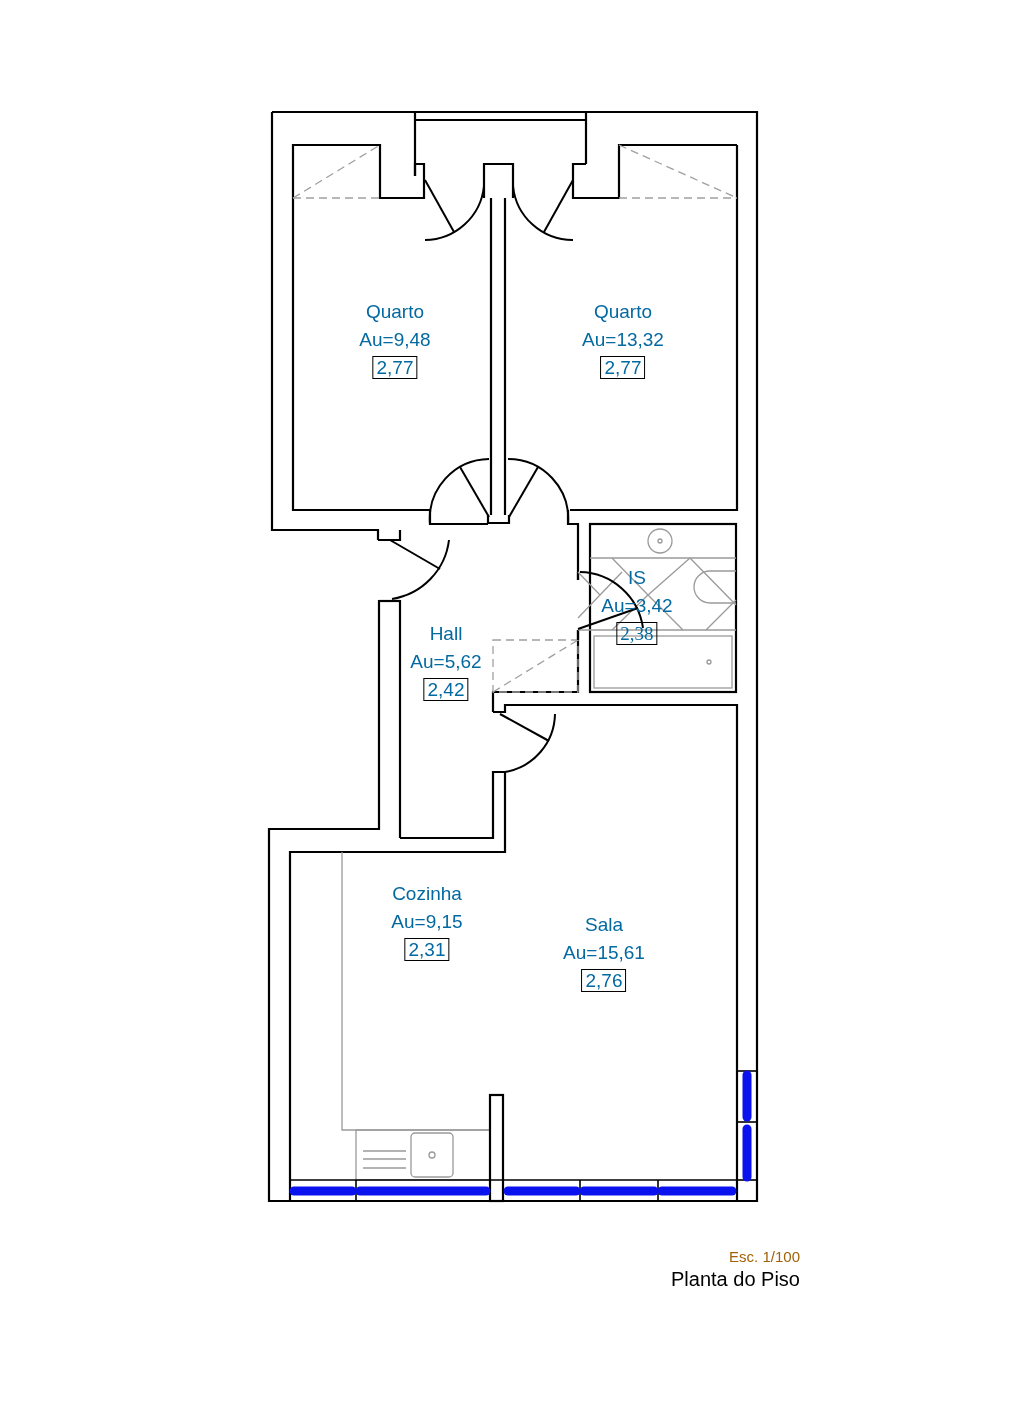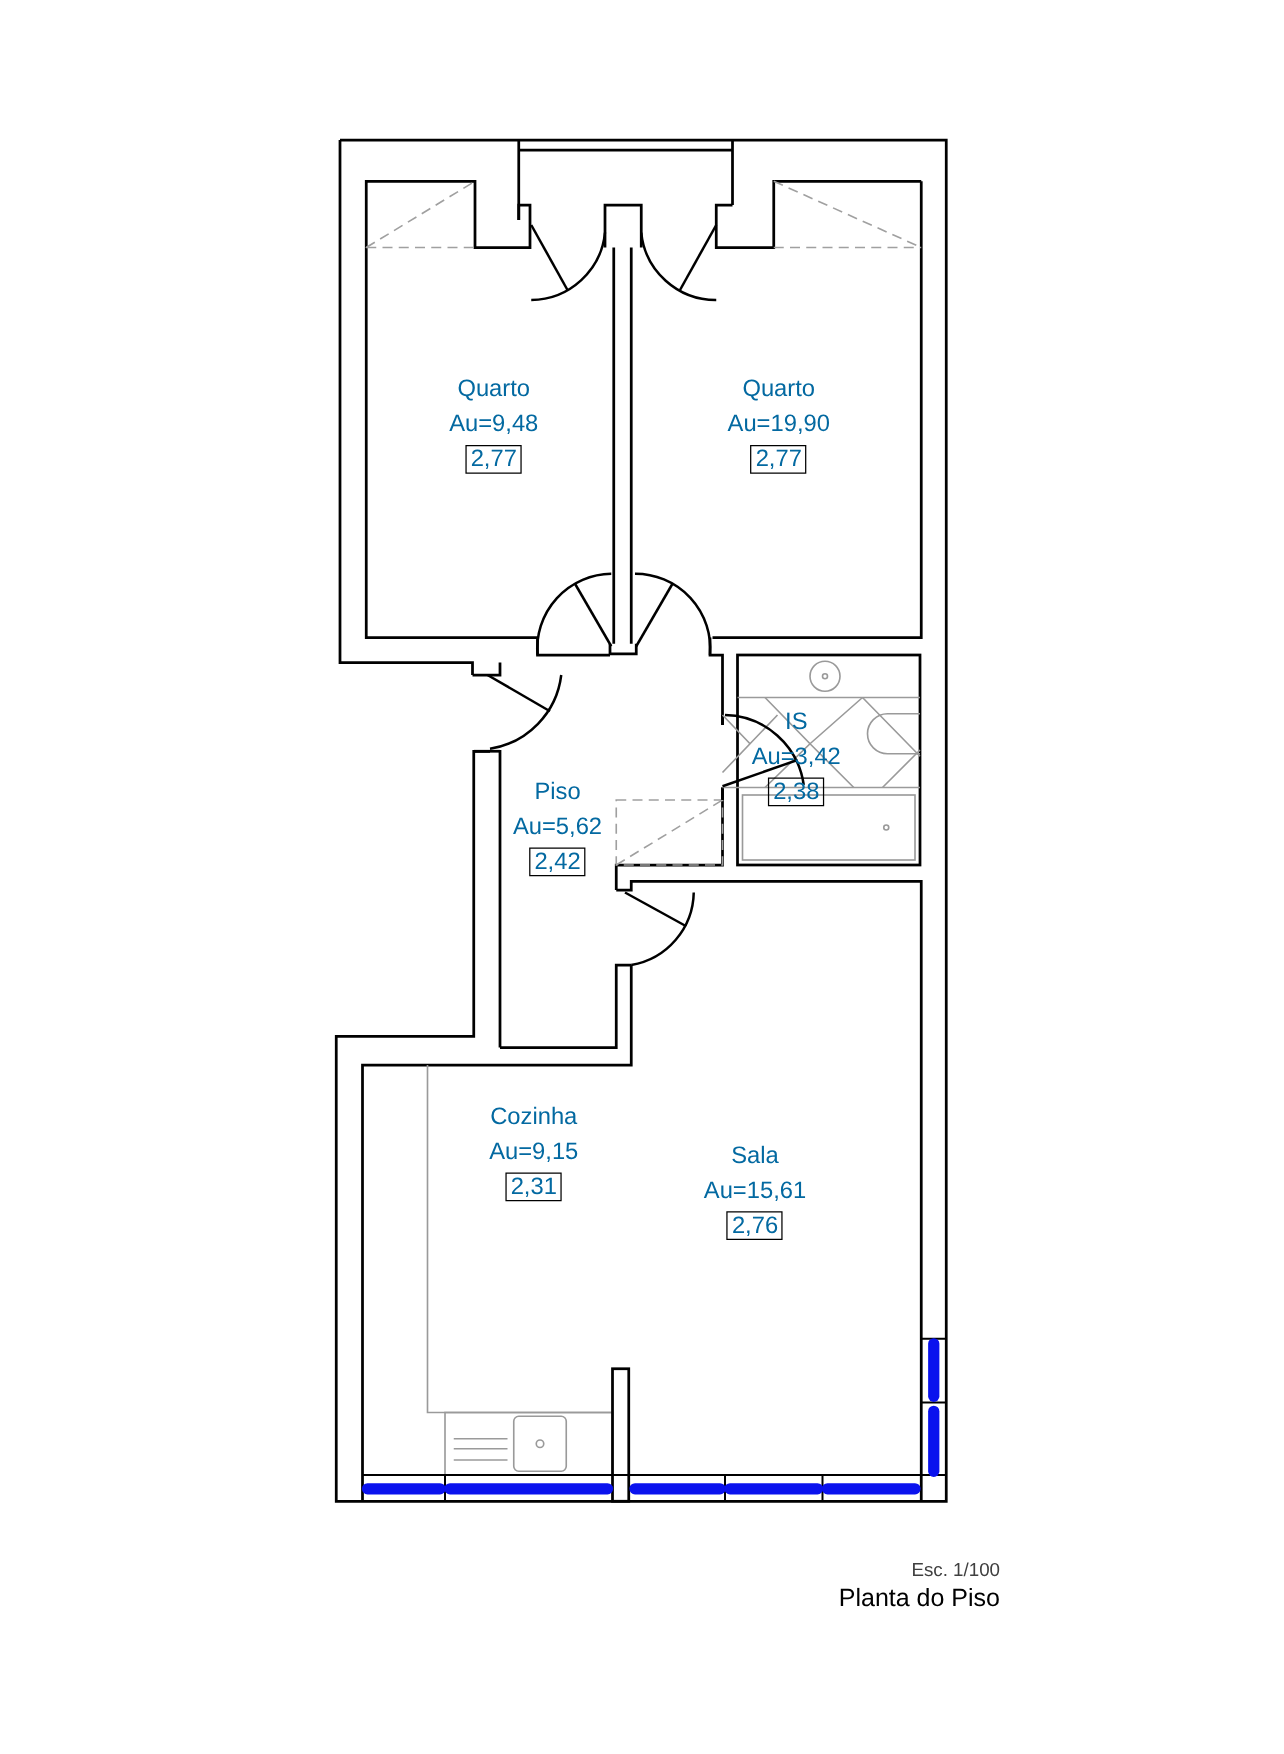--- a/index.html
+++ b/index.html
@@ -7,21 +7,21 @@
   #plan { position: absolute; left: 0; top: 0; }
   .wall { fill: none; stroke: #000; stroke-width: 2.2; }
   .thin { fill: none; stroke: #000; stroke-width: 1.6; }
   .gray { fill: none; stroke: #9a9a9a; stroke-width: 1.3; }
   .dash { fill: none; stroke: #a0a0a0; stroke-width: 1.3; stroke-dasharray: 8 5; }
   .door { fill: none; stroke: #000; stroke-width: 2; }
   .win { stroke: #0a12ee; stroke-width: 9; stroke-linecap: round; }
   .room-label { position: absolute; text-align: center; font-size: 19px; line-height: 28px; color: #0369a1; transform: translateX(-50%); white-space: nowrap; }
   .room-label .h { display: inline-block; border: 1.5px solid #000; padding: 0 3px; line-height: 21px; margin-top: 0; }
   .title { position: absolute; right: 227px; top: 1268px; font-size: 20px; color: #000; text-align: right; }
-  .scale { position: absolute; right: 227px; top: 1248px; font-size: 15px; color: #404040; text-align: right; }
+  .scale { position: absolute; right: 227px; top: 1248px; font-size: 15px; color: #a16207; text-align: right; }
 </style>
 </head>
 <body>
 
 <svg id="plan" width="1027" height="1403" viewBox="0 0 1027 1403">
 
   <g>
     <polyline class="wall" points="272,112 757,112 757,1201 269,1201 269,829 379,829 379,601 392,601"></polyline>
     <polyline class="wall" points="272,112 272,530 378,530 378,540"></polyline>
 
@@ -135,30 +135,30 @@
   </g>
 </svg>
 
 <div class="room-label" style="left:395px; top:298px;">
   <div>Quarto</div>
   <div>Au=9,48</div>
   <div><span class="h">2,77</span></div>
 </div>
 <div class="room-label" style="left:623px; top:298px;">
   <div>Quarto</div>
-  <div>Au=19,90</div>
+  <div>Au=13,32</div>
   <div><span class="h">2,77</span></div>
 </div>
 <div class="room-label" style="left:637px; top:564px;">
   <div>IS</div>
   <div>Au=3,42</div>
-  <div><span class="h" style="margin-top:-4px;">2,38</span></div>
+  <div><span class="h" style="margin-top:-4px;font-family:Liberation Serif, serif;">2,38</span></div>
 </div>
 <div class="room-label" style="left:446px; top:620px;">
-  <div>Piso</div>
+  <div>Hall</div>
   <div>Au=5,62</div>
   <div><span class="h">2,42</span></div>
 </div>
 <div class="room-label" style="left:427px; top:880px;">
   <div>Cozinha</div>
   <div>Au=9,15</div>
   <div><span class="h">2,31</span></div>
 </div>
 <div class="room-label" style="left:604px; top:911px;">
   <div>Sala</div>

